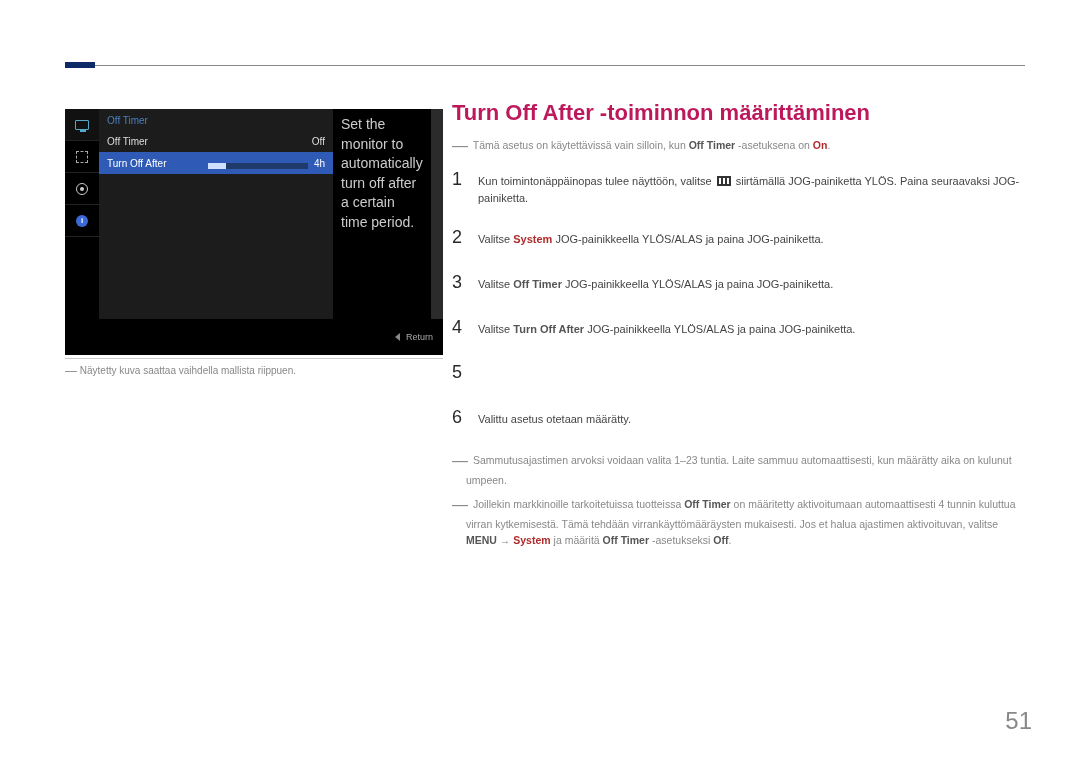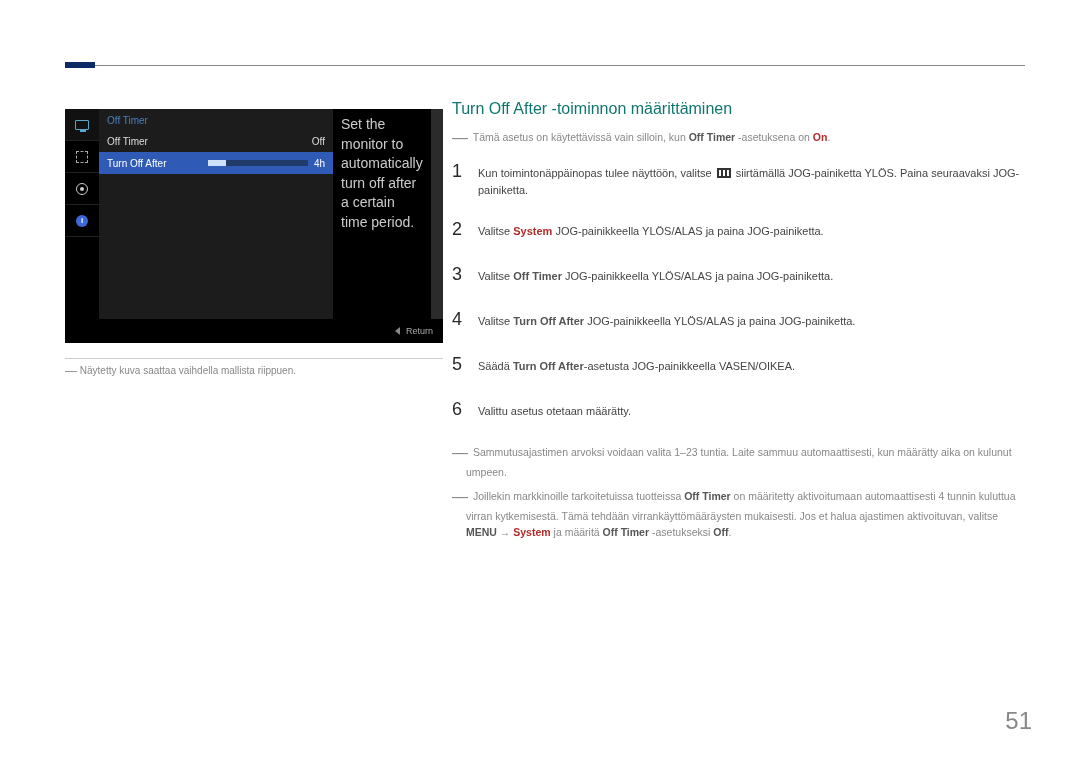--- a/index.html
+++ b/index.html
@@ -80,31 +80,31 @@
     padding: 4px 8px;
     font-size: 10px;
     color: #ddd;
     height: 22px;
   }
   .menu-row.hl { background: #2f5bb7; color: #fff; }
   .slider {
     width: 100px; height: 6px; background: #203a6a; position: relative; margin-right:6px;
   }
   .slider-fill { position:absolute; left:0; top:0; height:100%; width:18%; background:#cfe0ff; }
-  .menu-right { display:flex; align-items:center; }
+  .menu-right { display:flex; align-items:flex-end; }
   .menu-desc {
     width: 98px;
     background: #000;
     padding: 6px 8px;
     font-size: 14px;
     line-height: 1.4;
     color: #ccc;
   }
   .osd-footer {
-    height: 24px;
+    height: 36px;
     background: #000;
     display: flex;
     justify-content: flex-end;
     align-items: center;
     font-size: 9px;
     color: #aaa;
     padding-right: 10px;
     gap: 6px;
   }
   .tri { width:0;height:0;border-top:4px solid transparent;border-bottom:4px solid transparent;border-right:5px solid #888;}
@@ -118,23 +118,23 @@
   .caption .dash{ font-size:12px; vertical-align: -1px; }
 
   
   .content {
     position: absolute;
     left: 452px;
     top: 100px;
     width: 575px;
   }
   h1 {
-    font-size: 16px;
-    font-weight: 400;
-    color: #0f766e;
+    font-size: 22px;
+    font-weight: 700;
+    color: #be185d;
     margin-bottom: 8px;
   }
   .note {
     font-size: 10.5px;
     color: #888;
     margin-bottom: 4px;
     line-height: 1.5;
     padding-left: 14px;
     text-indent: -14px;
   }
@@ -241,21 +241,20 @@
     <div class="step">
       <div class="num">3</div>
       <div><span>Valitse </span><span class="emwd">Off Timer</span><span> JOG-painikkeella YLÖS/ALAS ja paina JOG-painiketta.</span></div>
     </div>
     <div class="step">
       <div class="num">4</div>
       <div><span>Valitse </span><span class="emwd">Turn Off After</span><span> JOG-painikkeella YLÖS/ALAS ja paina JOG-painiketta.</span></div>
     </div>
     <div class="step">
       <div class="num">5</div>
-      <div><span>Säädä </span><span class="emwd">Turn Off After</span><span>-asetusta JOG-painikkeella VASEN/OIKEA.</span></div>
     </div>
     <div class="step">
       <div class="num">6</div>
       <div>Valittu asetus otetaan määrätty.</div>
     </div>
   </div>
 
   <div class="note">
     <span class="dash">―</span>
     <span>Sammutusajastimen arvoksi voidaan valita 1–23 tuntia. Laite sammuu automaattisesti, kun määrätty aika on kulunut umpeen.</span>

